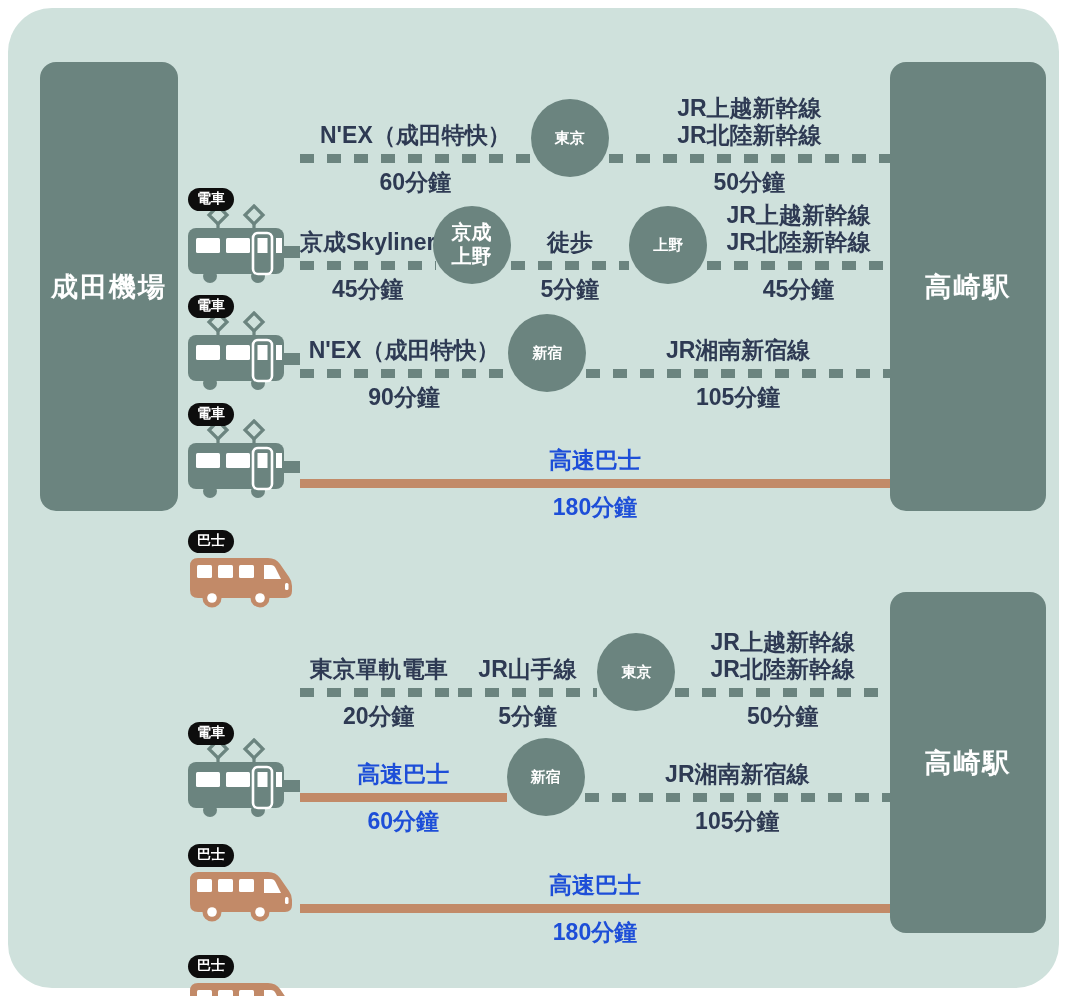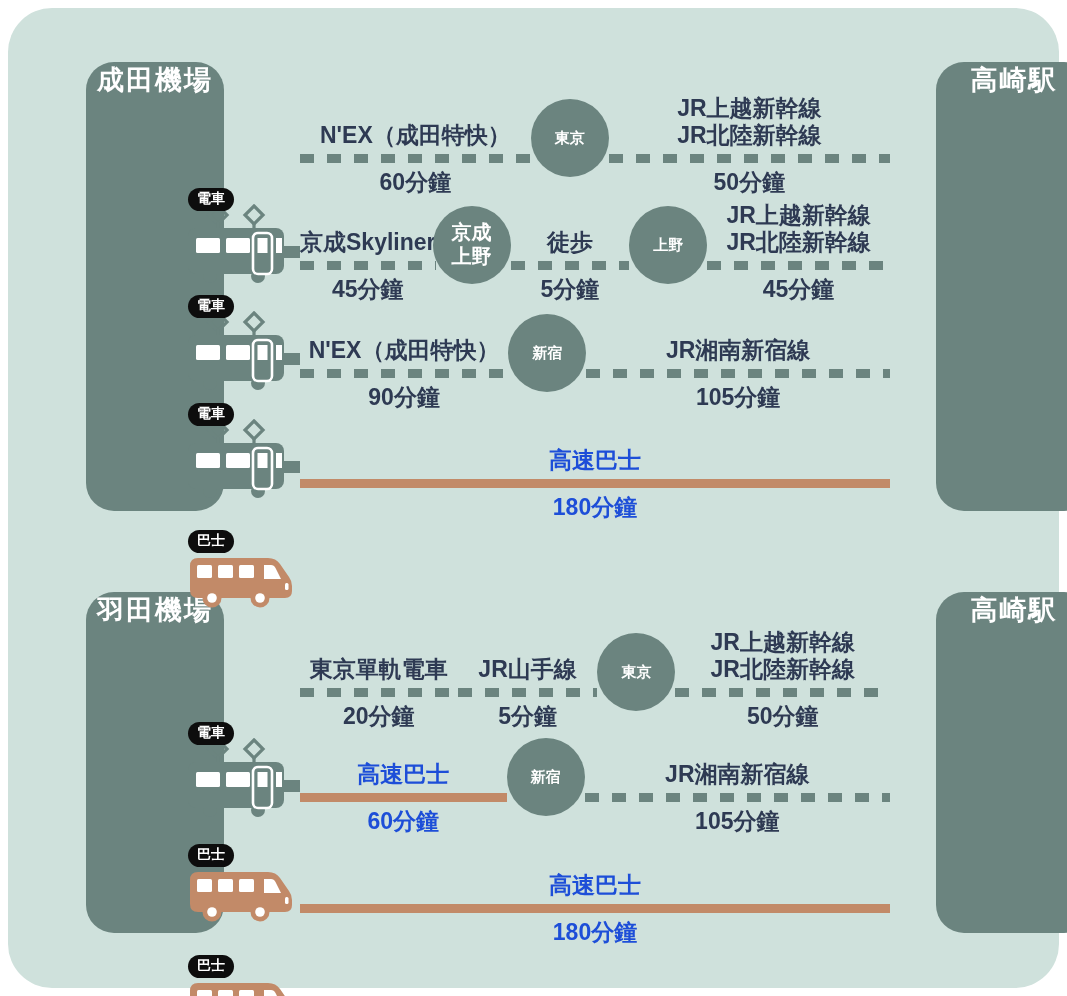--- a/index.html
+++ b/index.html
@@ -3,23 +3,23 @@
 <meta charset="utf-8">
 <style>
   html,body{margin:0;padding:0;background:#ffffff;}
   .page{
     position:relative;width:1067px;height:996px;overflow:hidden;background:#ffffff;
     font-family:"Liberation Sans","DejaVu Sans",sans-serif;font-weight:700;
   }
   .panel{position:absolute;inset:8px;background:#cfe1dc;border-radius:44px;}
   
   .station{
-    position:absolute;background:#6b847f;border-radius:28px;
-    display:flex;justify-content:center;
-    color:#ffffff;font-size:27px;letter-spacing:2px;margin-left:46px;
+    position:absolute;background:#6b847f;border-radius:16px;
+    display:flex;align-items:center;justify-content:center;
+    color:#ffffff;font-size:27px;letter-spacing:2px;
   }
   .st-top{top:62px;height:449px;}
   .st-bottom{top:592px;height:341px;}
   .st-left{left:40px;width:138px;}
   .st-right{left:890px;width:156px;}
   
   .route-row{
     position:absolute;left:188px;width:702px;height:116px;
     display:flex;align-items:flex-end;
   }
@@ -97,23 +97,20 @@
 
 <div class="page">
   <div class="panel"></div>
 
   <div class="station st-top st-left">
     <span>成田機場</span>
   </div>
   <div class="station st-top st-right">
     <span>高崎駅</span>
   </div>
-  <div class="station st-bottom st-left">
-    <span>羽田機場</span>
-  </div>
   <div class="station st-bottom st-right">
     <span>高崎駅</span>
   </div>
 
   <div class="route-row" style="top:80px">
     <div class="vehicle train">
       <span class="badge">電車</span>
       <svg class="train-svg" viewBox="0 0 112 84">
           <use href="#train-icon-shape"></use>
         </svg>

